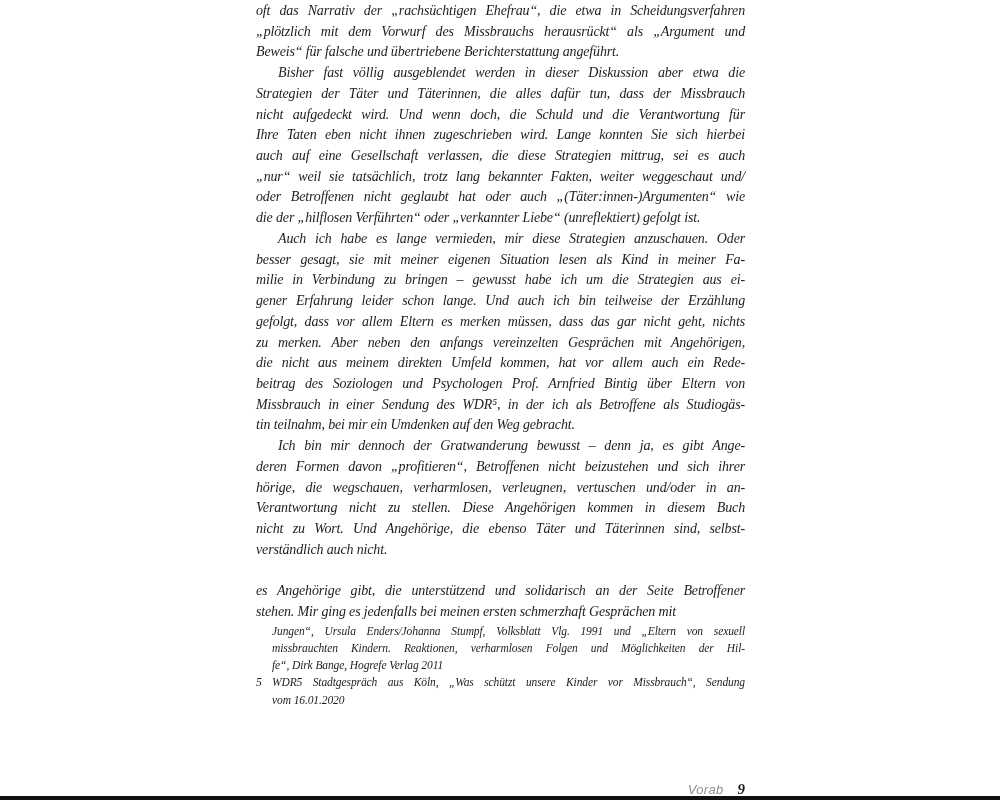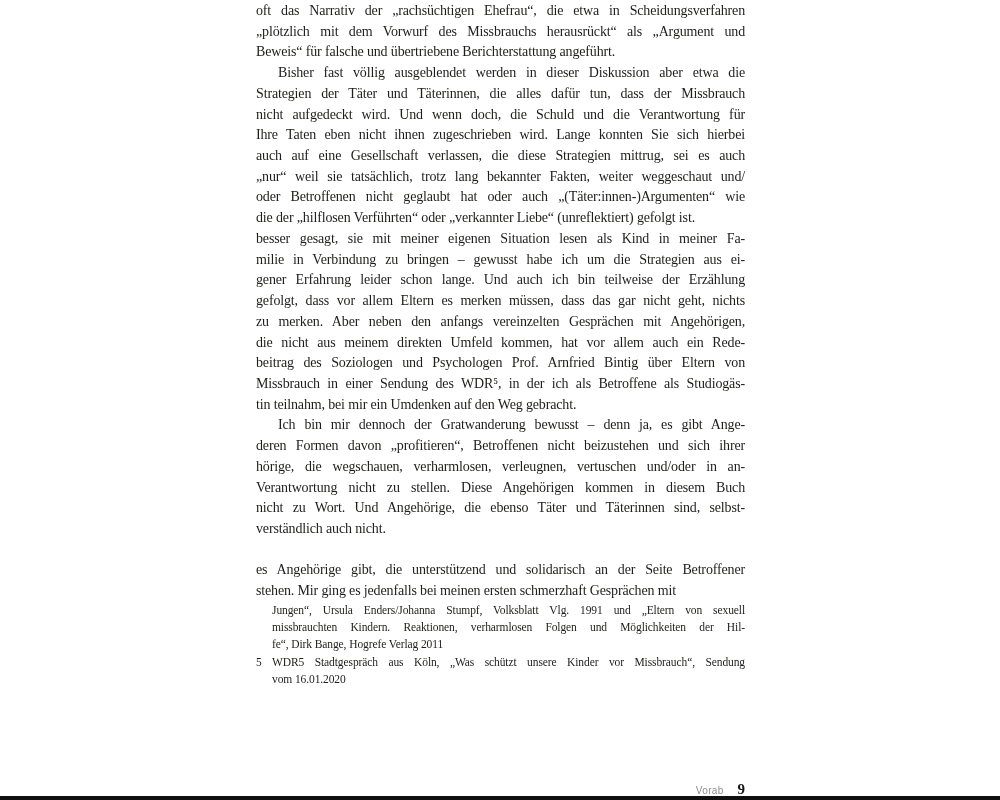--- a/index.html
+++ b/index.html
@@ -1,15 +1,15 @@
 <!DOCTYPE html>
 <html><head>
 <meta charset="utf-8">
 <style>
-  * { margin: 0; padding: 0; box-sizing: border-box; }
+  * { margin: 0; padding: 0; box-sizing: border-box; font-style: italic; }
   html, body { background: #ffffff; }
   .page {
     position: relative;
     width: 1000px;
     height: 800px;
     background: #ffffff;
     overflow: hidden;
     font-family: "Liberation Serif", "DejaVu Serif", serif;
     color: #1d1d1b;
   }
@@ -57,21 +57,21 @@
     top: 781px;
     left: 256px;
     width: 489px;
     display: flex;
     justify-content: flex-end;
     align-items: baseline;
     gap: 14px;
   }
   .footer-label {
     font-family: "Liberation Sans", sans-serif;
-    font-size: 10px;
+    font-size: 13px;
     color: #8f8f8f;
     letter-spacing: 0.3px;
   }
   .footer-page {
     font-family: "Liberation Serif", "DejaVu Serif", serif;
     font-size: 15px;
     font-weight: bold;
     color: #161616;
   }
   .page-edge {
@@ -98,20 +98,21 @@
           <div class="line first-indent">Bisher fast völlig ausgeblendet werden in dieser Diskussion aber etwa die</div>
           <div class="line">Strategien der Täter und Täterinnen, die alles dafür tun, dass der Missbrauch</div>
           <div class="line">nicht aufgedeckt wird. Und wenn doch, die Schuld und die Verantwortung für</div>
           <div class="line">Ihre Taten eben nicht ihnen zugeschrieben wird. Lange konnten Sie sich hierbei</div>
           <div class="line">auch auf eine Gesellschaft verlassen, die diese Strategien mittrug, sei es auch</div>
           <div class="line">„nur“ weil sie tatsächlich, trotz lang bekannter Fakten, weiter weggeschaut und/</div>
           <div class="line">oder Betroffenen nicht geglaubt hat oder auch „(Täter:innen-)Argumenten“ wie</div>
           <div class="line">die der „hilflosen Verführten“ oder „verkannter Liebe“ (unreflektiert) gefolgt ist.</div>
         </div>
         <div class="para">
+          <div class="line first-indent">Auch ich habe es lange vermieden, mir diese Strategien anzuschauen. Oder</div>
           <div class="line">besser gesagt, sie mit meiner eigenen Situation lesen als Kind in meiner Fa-</div>
           <div class="line">milie in Verbindung zu bringen – gewusst habe ich um die Strategien aus ei-</div>
           <div class="line">gener Erfahrung leider schon lange. Und auch ich bin teilweise der Erzählung</div>
           <div class="line">gefolgt, dass vor allem Eltern es merken müssen, dass das gar nicht geht, nichts</div>
           <div class="line">zu merken. Aber neben den anfangs vereinzelten Gesprächen mit Angehörigen,</div>
           <div class="line">die nicht aus meinem direkten Umfeld kommen, hat vor allem auch ein Rede-</div>
           <div class="line">beitrag des Soziologen und Psychologen Prof. Arnfried Bintig über Eltern von</div>
           <div class="line">Missbrauch in einer Sendung des WDR⁵, in der ich als Betroffene als Studiogäs-</div>
           <div class="line">tin teilnahm, bei mir ein Umdenken auf den Weg gebracht.</div>
         </div>

